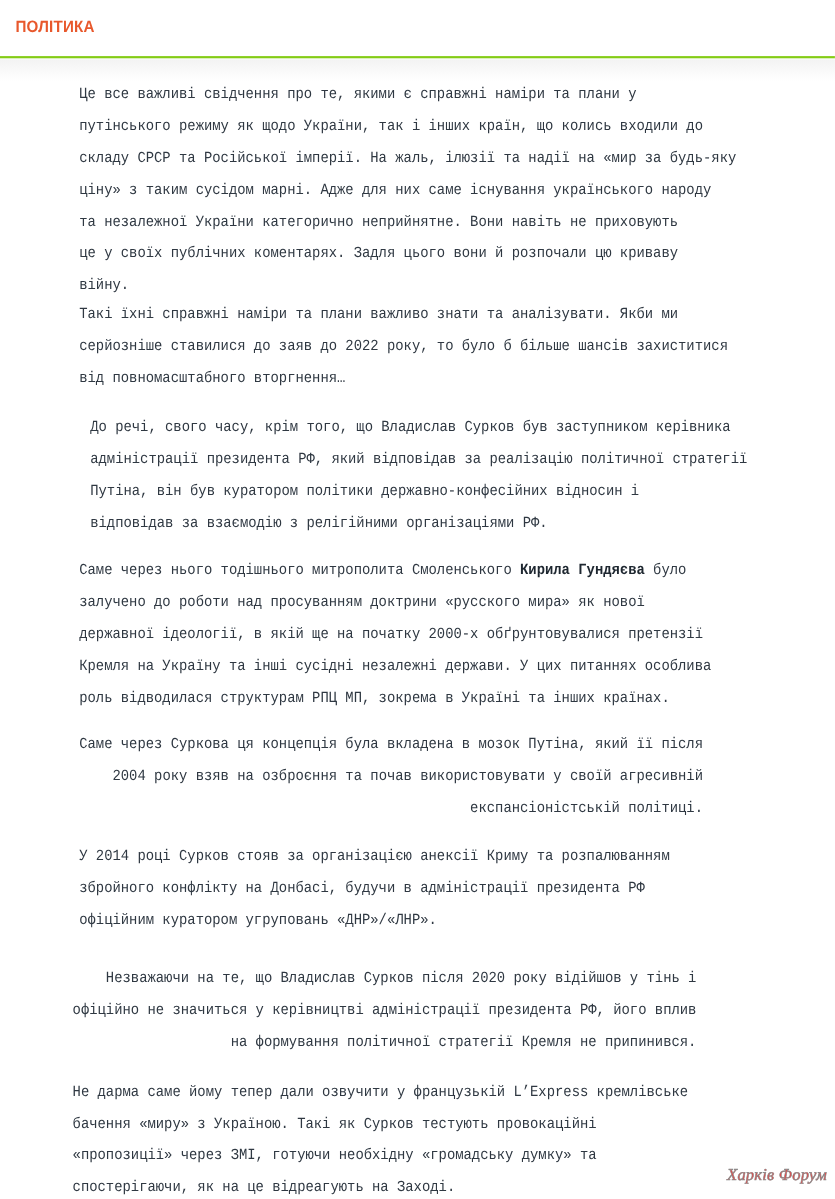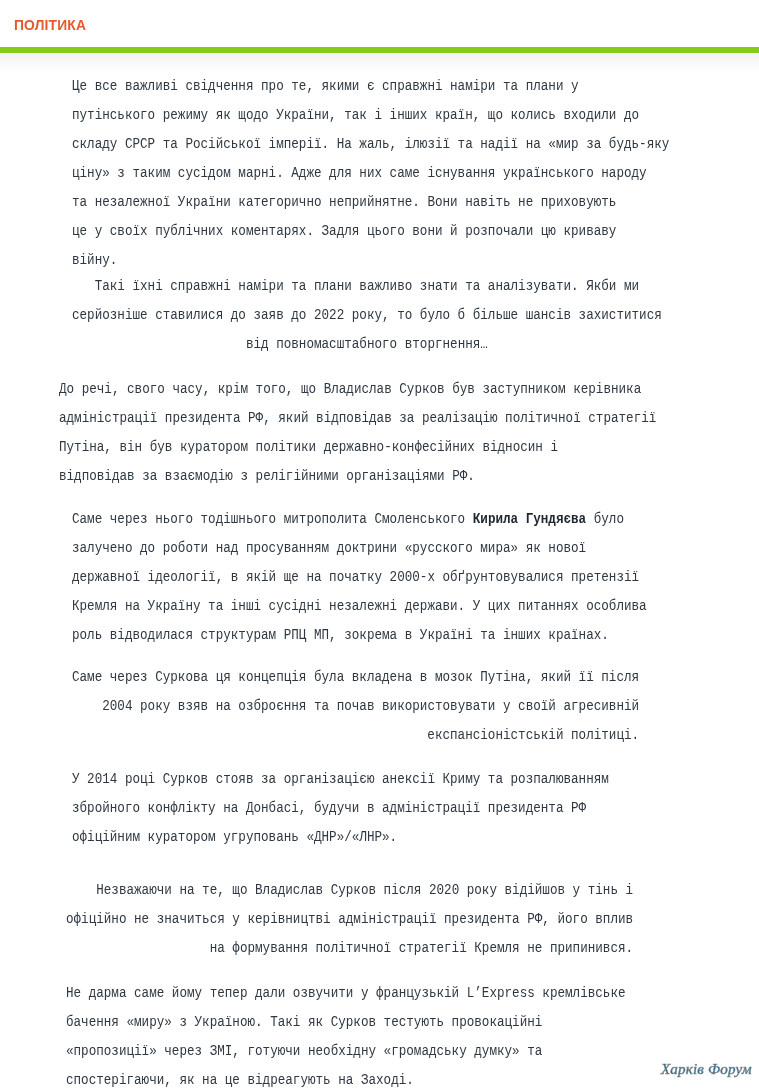--- a/index.html
+++ b/index.html
@@ -1,21 +1,21 @@
 <!DOCTYPE html>
 <html><head>
   <meta charset="utf-8">
   <style>
     * { margin: 0; padding: 0; box-sizing: border-box; }
     html, body { width: 759px; height: 1090px; overflow: hidden; background: #ffffff; }
     body { position: relative; font-family: "Liberation Serif", serif; }
 
     .header {
       position: absolute; left: 0; top: 0; width: 759px; height: 53px;
-      background: #ffffff; border-bottom: 6px solid #84cc16;
+      background: #ffffff; border-bottom: 2px solid #84cc16;
     }
     .section-label {
       position: absolute; left: 14px; top: 16px;
       font-family: "Liberation Sans", sans-serif; font-weight: bold;
       font-size: 15px; color: #e8582c; letter-spacing: 0.2px;
       transform: scaleX(0.92); transform-origin: left center;
     }
     .logo { position: absolute; left: 392px; top: 6px; width: 90px; height: 42px; }
     .logo svg { position: absolute; left: 0; top: 0; }
     .logo-text {
@@ -35,21 +35,21 @@
       font-size: 14px; line-height: 29px;
       white-space: nowrap;
       margin-left: 20px;
     }
     .para .line { display: block; transform: scaleX(0.9); transform-origin: left center; }
     .para b { font-weight: bold; color: #1e2730; }
 
     .watermark {
       position: absolute; left: 661px; top: 1061px;
       font-family: "Liberation Serif", serif; font-size: 15px;
-      color: #0369a1; -webkit-text-stroke: 0.6px #8a8a8a;
+      color: #ef4444; -webkit-text-stroke: 0.6px #8a8a8a;
       font-style: italic; letter-spacing: 0.2px;
     }
   </style>
 </head>
 <body>
 
 <div class="header">
   <div class="section-label">ПОЛІТИКА</div>
 </div>
 <div class="header-shade"></div>
@@ -59,27 +59,27 @@
   <div class="para" style="left:52px; top:72px;">
     <span class="line">Це все важливі свідчення про те, якими є справжні наміри та плани у</span>
     <span class="line">путінського режиму як щодо України, так і інших країн, що колись входили до</span>
     <span class="line">складу СРСР та Російської імперії. На жаль, ілюзії та надії на «мир за будь-яку</span>
     <span class="line">ціну» з таким сусідом марні. Адже для них саме існування українського народу</span>
     <span class="line">та незалежної України категорично неприйнятне. Вони навіть не приховують</span>
     <span class="line">це у своїх публічних коментарях. Задля цього вони й розпочали цю криваву</span>
     <span class="line">війну.</span>
   </div>
 
-  <div class="para" style="left:52px; top:272px;text-align:center;">
+  <div class="para" style="left:52px; top:272px;">
     <span class="line">Такі їхні справжні наміри та плани важливо знати та аналізувати. Якби ми</span>
     <span class="line">серйозніше ставилися до заяв до 2022 року, то було б більше шансів захиститися</span>
     <span class="line">від повномасштабного вторгнення…</span>
   </div>
 
-  <div class="para" style="left:39px; top:375px;">
+  <div class="para" style="left:62px; top:375px;">
     <span class="line">До речі, свого часу, крім того, що Владислав Сурков був заступником керівника</span>
     <span class="line">адміністрації президента РФ, який відповідав за реалізацію політичної стратегії</span>
     <span class="line">Путіна, він був куратором політики державно-конфесійних відносин і</span>
     <span class="line">відповідав за взаємодію з релігійними організаціями РФ.</span>
   </div>
 
   <div class="para" style="left:52px; top:505px;">
     <span class="line"><span>Саме через нього тодішнього митрополита Смоленського </span><b>Кирила Гундяєва</b><span> було</span></span>
     <span class="line">залучено до роботи над просуванням доктрини «русского мира» як нової</span>
     <span class="line">державної ідеології, в якій ще на початку 2000-х обґрунтовувалися претензії</span>

